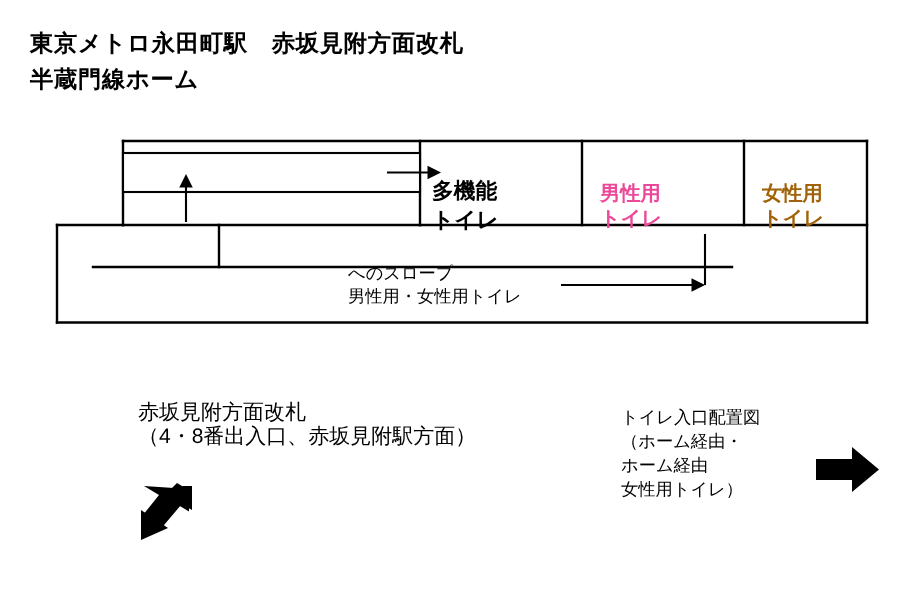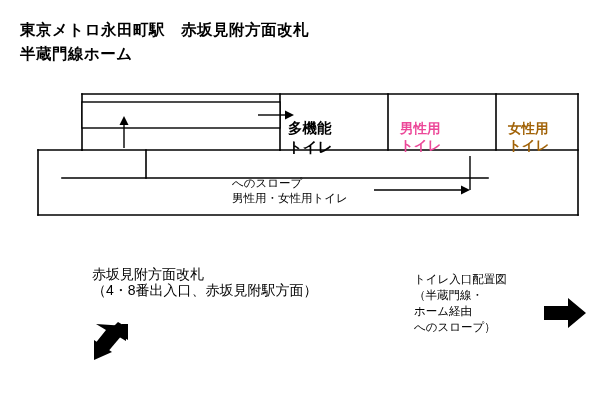--- a/index.html
+++ b/index.html
@@ -183,23 +183,23 @@
     <svg width="40" height="40" viewBox="0 0 40 40" xmlns="http://www.w3.org/2000/svg">
       <polygon points="34,4 34,19 24,13 14,29 2,23 14,8 4,2" fill="#000000"></polygon>
       <polygon points="30,2 36,2 36,18 22,10" fill="#000000"></polygon>
       <polygon points="36,6 14,32 2,24 26,0" fill="#000000"></polygon>
       <polygon points="2,38 2,18 20,30" fill="#000000"></polygon>
     </svg>
   </div>
 
   <div class="abs" id="exit-right-text">
     <span class="r-line">トイレ入口配置図</span>
-    <span class="r-line">（半蔵門線・</span>
+    <span class="r-line">（ホーム経由・</span>
     <span class="r-line">ホーム経由</span>
-    <span class="r-line">へのスロープ）</span>
+    <span class="r-line">女性用トイレ）</span>
   </div>
   <div class="abs" id="exit-right-arrow">
     <svg width="44" height="34" viewBox="0 0 44 34" xmlns="http://www.w3.org/2000/svg">
       <polygon points="0,10 24,10 24,2 42,17 24,32 24,24 0,24" fill="#000000"></polygon>
     </svg>
   </div>
 
 </div>
 
 </body></html>

